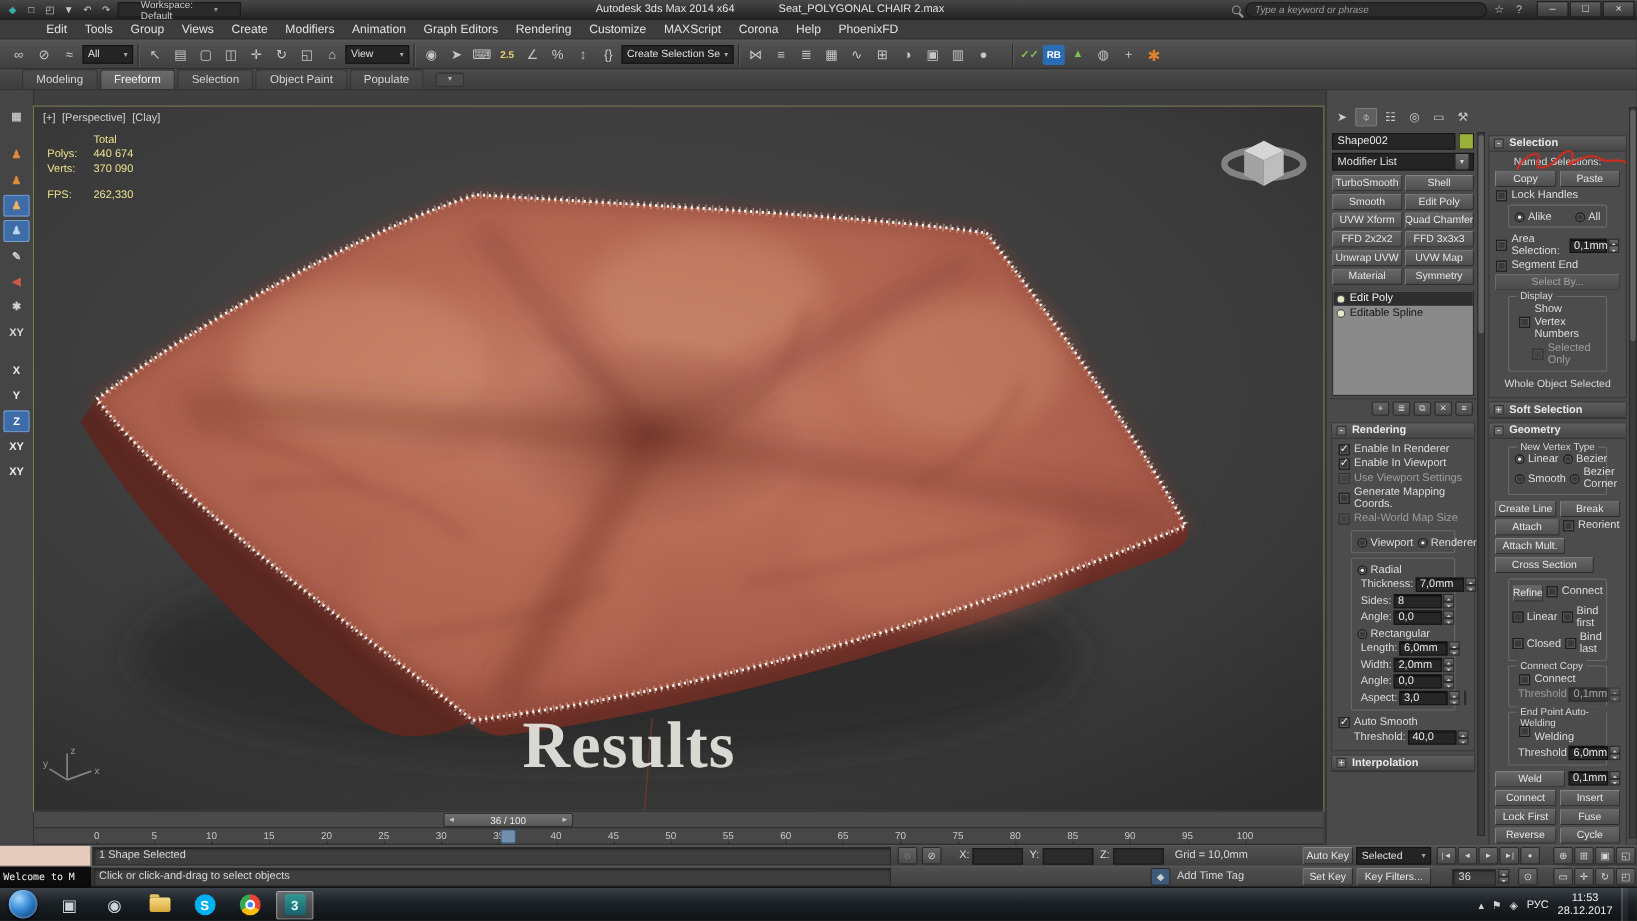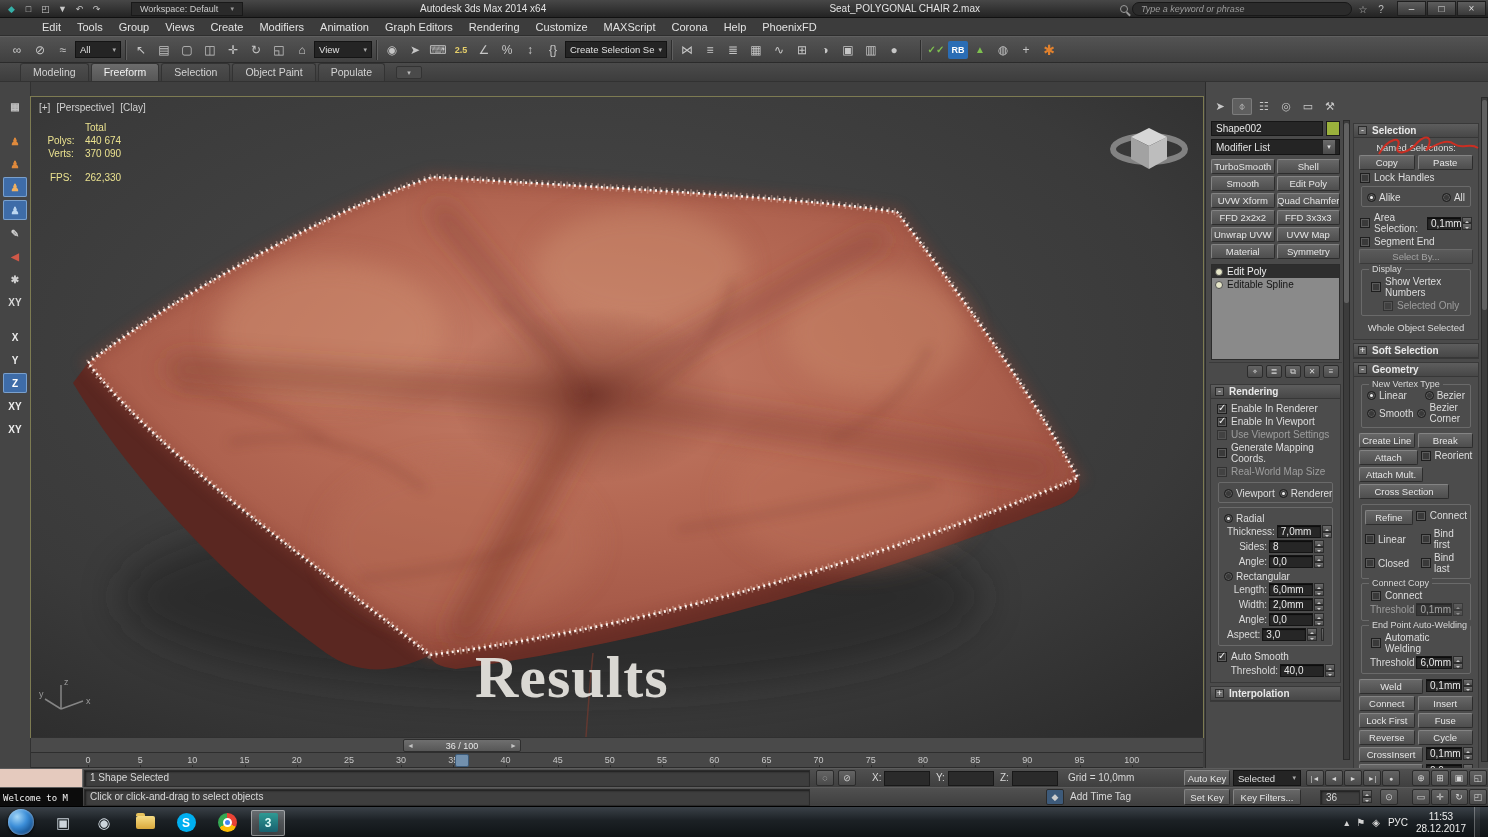--- a/index.html
+++ b/index.html
@@ -5,24 +5,24 @@
   *{box-sizing:border-box;margin:0;padding:0}
   body{margin:0;background:#222}
   .screen{position:relative;width:1488px;height:837px;overflow:hidden;background:#3f3f3f;
           font-family:"Liberation Sans",sans-serif;color:#dcdcdc;font-size:11px}
   .abs{position:absolute}
 
   
   .titlebar{left:0;top:0;width:1488px;height:18px;background:linear-gradient(#474747,#232323);
             display:flex;align-items:center;padding:0 3px;gap:2px;border-bottom:1px solid #111}
   .qai{width:17px;height:14px;display:flex;align-items:center;justify-content:center;font-size:9px;color:#c9c9c9}
-  .wsdd{margin-left:24px;width:112px;height:14px;background:#2a2a2a;border:1px solid #191919;font-size:9px;
-        display:flex;align-items:center;padding:0 8px;color:#ccc}
+  .wsdd{margin-left:0;width:112px;height:14px;background:#2a2a2a;border:1px solid #191919;font-size:9px;
+        display:flex;align-items:center;padding:0 20px;color:#ccc}
   .wsdd::after{content:"▾";margin-left:auto;font-size:7px;color:#999}
-  .titles{position:absolute;left:420px;width:560px;top:3px;display:flex;justify-content:space-between;gap:40px;font-size:10px;color:#e4e4e4}
+  .titles{position:absolute;left:420px;width:560px;top:3px;display:flex;justify-content:center;gap:40px;font-size:10px;color:#e4e4e4}
   .infocenter{position:absolute;right:100px;top:2px;width:268px;height:14px;display:flex;align-items:center;gap:4px}
   .mag{width:8px;height:8px;border:1.5px solid #9a9a9a;border-radius:50%;position:relative;flex:none}
   .mag::after{content:"";position:absolute;width:5px;height:1.5px;background:#9a9a9a;transform:rotate(45deg);right:-4px;bottom:-2px}
   .searchfield{flex:1;height:14px;background:#2b2b2b;border:1px solid #181818;border-radius:7px;color:#bbb;
                font-size:9px;font-style:italic;padding:0 8px;font-family:"Liberation Sans",sans-serif;outline:none}
   .searchfield::placeholder{color:#9b9b9b;font-style:italic}
   .icmini{width:14px;text-align:center;font-size:10px;color:#bfbfbf}
   .winbtns{position:absolute;right:2px;top:1px;display:flex;gap:1px}
   .wbtn{width:29px;height:15px;background:linear-gradient(#5e5e5e,#393939);border:1px solid #1f1f1f;
         font-size:10px;line-height:13px;text-align:center;color:#ddd}
@@ -62,21 +62,21 @@
   .lico{width:24px;height:20px;display:flex;align-items:center;justify-content:center;font-size:10px;
         font-weight:bold;border-radius:2px;flex:none}
   .lico.sel{background:#3e6ca8;box-shadow:inset 0 0 0 1px #7aa0cc}
   .lico.gap{margin-top:12px}
 
   
   .viewport{left:31px;top:97px;width:1172px;height:640px;background:#333;outline:1px solid #7d7b52}
   .vplabel{position:absolute;left:8px;top:5px;font-size:10px;color:#d2d2d2;display:flex;gap:6px;z-index:3}
   .statgrid{position:absolute;left:12px;top:24px;display:grid;grid-template-columns:36px auto;column-gap:6px;
             line-height:13px;font-size:10px;color:#eae18f;z-index:3}
-  .statgrid .r{text-align:center}
+  .statgrid .r{text-align:left}
   .statgrid .gap2{margin-top:11px}
   .wm{position:absolute;left:444px;top:546px;font-family:"Liberation Serif",serif;font-weight:700;font-size:60px;
       color:rgba(228,225,220,.95);letter-spacing:1px;z-index:3}
 
   
   .tslide{left:31px;top:737px;width:1172px;height:15px;background:#4a4a4a;border-top:1px solid #303030}
   .sbox{position:absolute;left:372px;top:1px;width:118px;height:13px;background:linear-gradient(#6f6f6f,#575757);
         border:1px solid #2e2e2e;border-radius:2px;display:flex;align-items:center;justify-content:space-between;
         font-size:9px;color:#e8e8e8;padding:0 3px}
   .sbox .cap{font-size:7px;color:#c4c4c4}
@@ -141,21 +141,21 @@
   .rpaircb{display:flex;align-items:center;gap:3px}
   .srow{display:flex;align-items:center;gap:2px;padding:1px 5px;font-size:10px;justify-content:flex-start}
   .srow .lb{flex:1;text-align:right;color:#dadada}
   .spin{display:flex;align-items:center;flex:none}
   .spin .v{background:#262626;border:1px solid #141414;box-shadow:inset 0 1px 1px #0c0c0c;width:44px;height:13px;
            font-size:10px;color:#e8e8e8;display:flex;align-items:center;padding:0 3px;white-space:nowrap}
   .ar{display:flex;flex-direction:column;margin-left:1px}
   .ar b{display:block;width:10px;height:6.5px;background:linear-gradient(#6c6c6c,#4c4c4c);border:1px solid #2c2c2c;position:relative}
   .ar b::after{content:"";position:absolute;left:2px;top:1px;border:2.5px solid transparent;border-bottom-color:#ccc}
   .ar b.d::after{border-bottom-color:transparent;border-top-color:#ccc;top:2.5px}
-  .grp{border:1px solid #6a6a6a;border-radius:2px;margin:4px 7px;padding:5px 3px 3px;position:relative}
+  .grp{border:1px solid #6a6a6a;border-radius:2px;margin:4px 17px;padding:5px 3px 3px;position:relative}
   .grp .gt{position:absolute;top:-6px;left:7px;background:#4c4c4c;padding:0 3px;font-size:9px;color:#d8d8d8}
   .b2{display:flex;gap:3px;padding:1px 5px;align-items:flex-start}
   .lblc{text-align:center;font-size:9.5px;padding:1px 0;color:#dcdcdc}
   .infoline{text-align:center;font-size:9.5px;padding:2px 0;color:#dcdcdc}
   .srow.haslock::after{content:"";width:10px;height:11px;background:linear-gradient(#6c6c6c,#4c4c4c);
                        border:1px solid #2c2c2c;margin-left:2px}
 
   
   .sbar{left:0;width:1488px;height:19px;background:linear-gradient(#505050,#3f3f3f);border-top:1px solid #5c5c5c}
   .sr1{top:768px}.sr2{top:787px}

